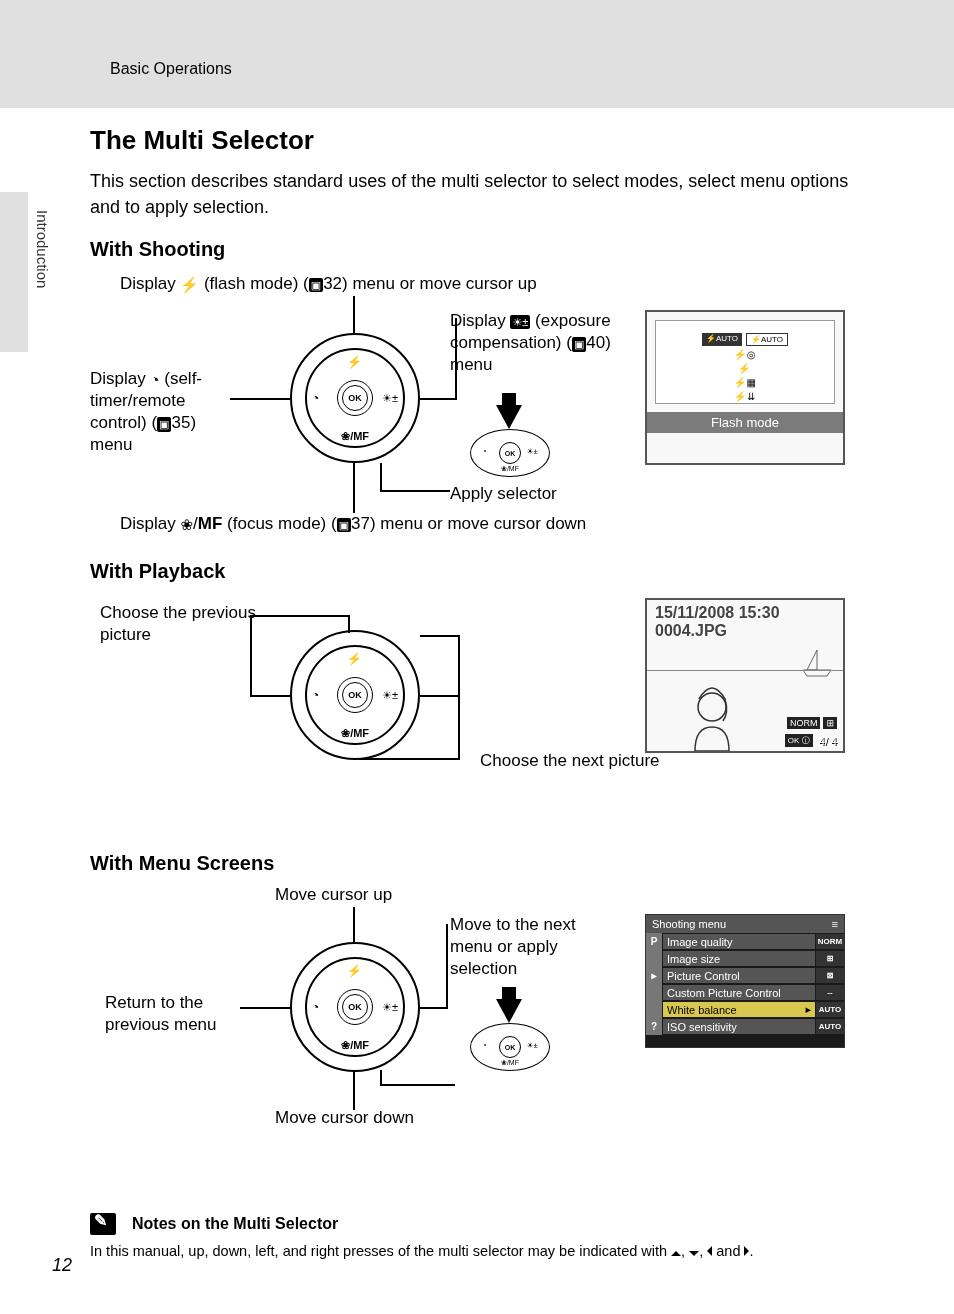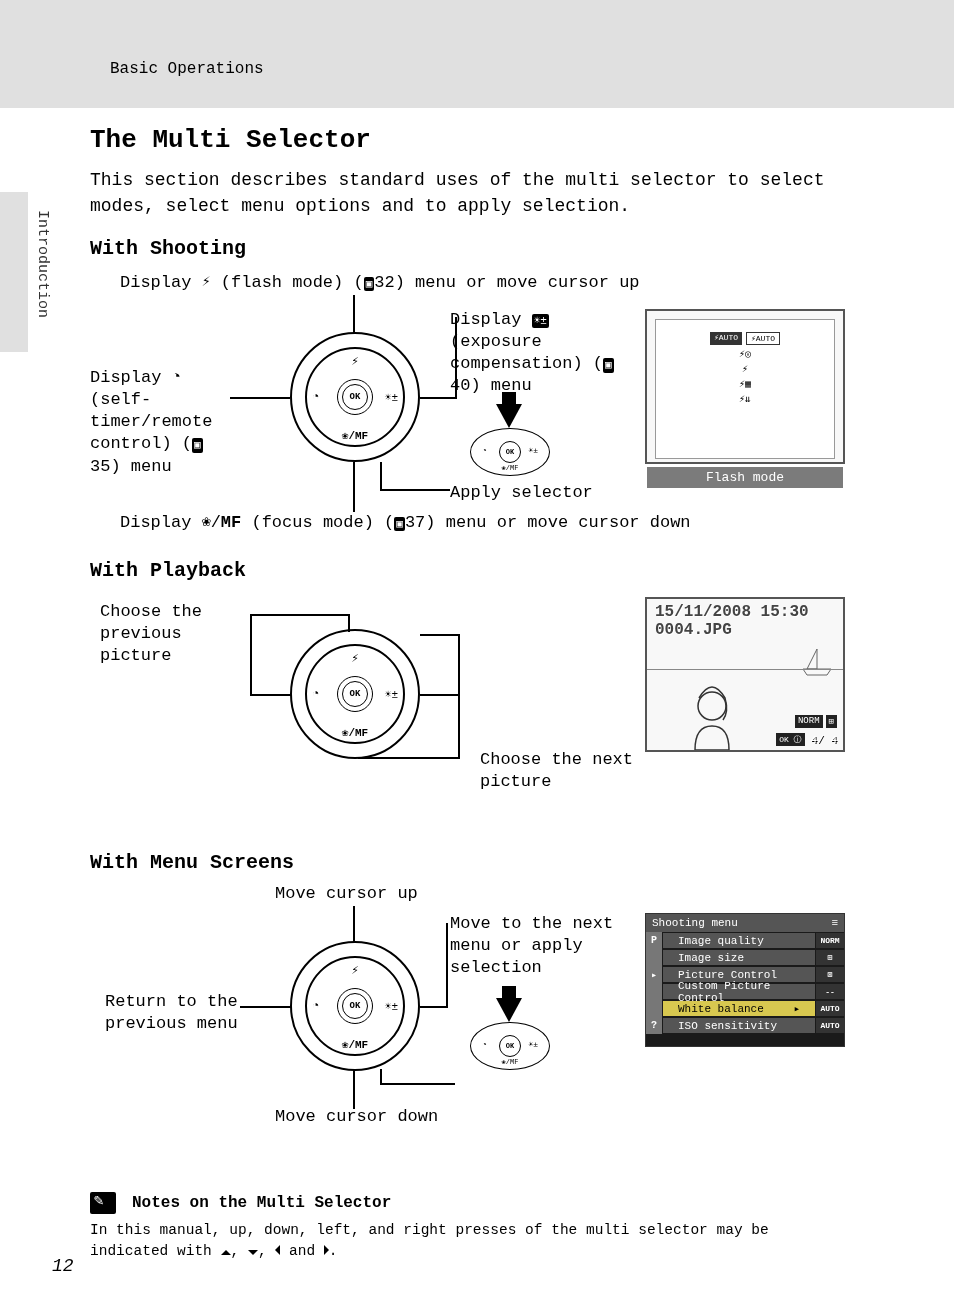--- a/index.html
+++ b/index.html
@@ -8,21 +8,20 @@
     background: #e0e0e0;
     width: 954px;
     margin: 0 auto;
   }
   .page {
     background: #fff;
     width: 954px;
     height: 1314px;
     position: relative;
     overflow: hidden;
-    font-family: Liberation Mono, monospace;
   }
   .top-band {
     position: absolute;
     top: 0; left: 0;
     width: 100%;
     height: 108px;
     background: #e0e0e0;
     padding: 60px 0 0 110px;
     font-size: 16px;
     color: #000;
@@ -89,21 +88,21 @@
   .screen-box {
     position:absolute;
     width:200px; height:155px;
     border:2px solid #555;
     background:#f8f8f8;
   }
   .screen-inner {
     margin:8px;
     border:1px solid #999;
     background:#fff;
-    height:140px;
+    height:84px;
     position:relative;
   }
   .flash-icons { display:flex; flex-direction:column; align-items:center; gap:3px; padding:12px 0; }
   .flash-icons span { font-size:10px; }
   .flash-icons .top-row { display:flex; gap:4px; }
   .flash-icons .top-row span { background:#333; color:#fff; padding:1px 4px; font-size:8px;}
   .flash-label { background:#7b7b7b; color:#fff; font-size:13px; text-align:center; padding:3px 12px; }
   .playback-screen .overlay-text { position:absolute; top:4px; left:8px; font-size:16px; color:#444; text-shadow:1px 1px 0 #fff; font-weight:bold;}
   .playback-screen .person { position:absolute; bottom:0; left:30px; width:70px; height:78px; }
   .playback-screen .footer-row { position:absolute; bottom:4px; right:6px; font-size:11px; color:#eee; display:flex; gap:6px; align-items:center;}
@@ -113,21 +112,21 @@
     position:absolute;
     width:200px; height:134px;
     background:#1a1a1a;
     color:#fff;
     font-size:11px;
     border:1px solid #333;
   }
   .menu-screen .title { background:#555; padding:3px 6px; display:flex; justify-content:space-between; align-items:center;}
   .menu-screen .row { display:flex; align-items:center; padding:2px 0; height:17px;}
   .menu-screen .row .tab { width:16px; height:17px; background:#777; color:#fff; font-size:10px; display:flex; align-items:center; justify-content:center; font-weight:bold;}
-  .menu-screen .row .cell { flex:1; background:#555; margin:0 1px; padding:1px 15px; display:flex; align-items:center; height:15px;}
+  .menu-screen .row .cell { flex:1; background:#555; margin:0 1px; padding:1px 4px; display:flex; align-items:center; height:15px;}
   .menu-screen .row.highlight .cell { background:#d8c850; color:#000; }
   .menu-screen .row .val { width:28px; background:#333; font-size:8px; display:flex; align-items:center; justify-content:center; height:15px; font-weight:bold;}
 
   .notes-box { position:absolute; bottom:52px; left:90px; width:760px; }
   .notes-head { display:flex; align-items:center; gap:16px; font-weight:bold; font-size:16px; margin-bottom:6px; }
   .notes-icon { width:26px; height:22px; background:#000; position:relative; border-radius:2px;}
   .notes-icon::after { content:"✎"; color:#fff; position:absolute; left:4px; top:-2px; font-size:16px;}
   .notes-text { font-size:14.5px; line-height:1.45; }
   .tri { display:inline-block; width:0; height:0; border:5.5px solid transparent;}
   .tri.up { border-bottom-color:#000; border-top:0; }

